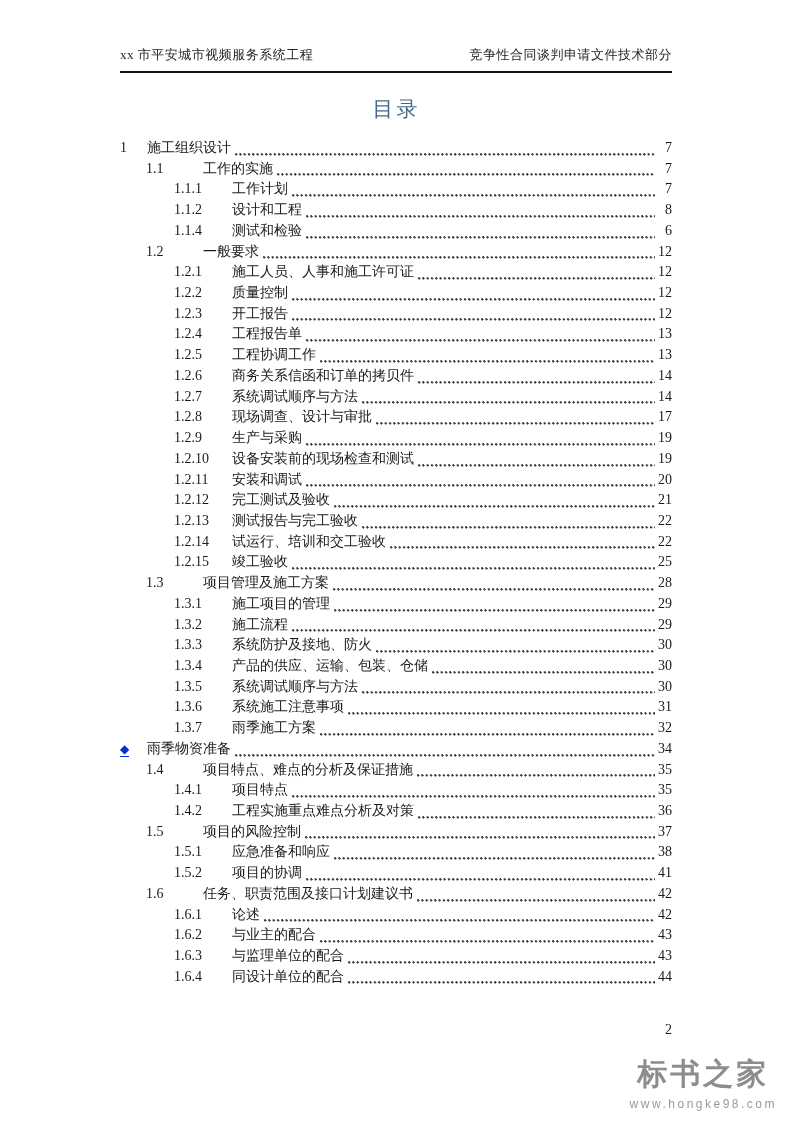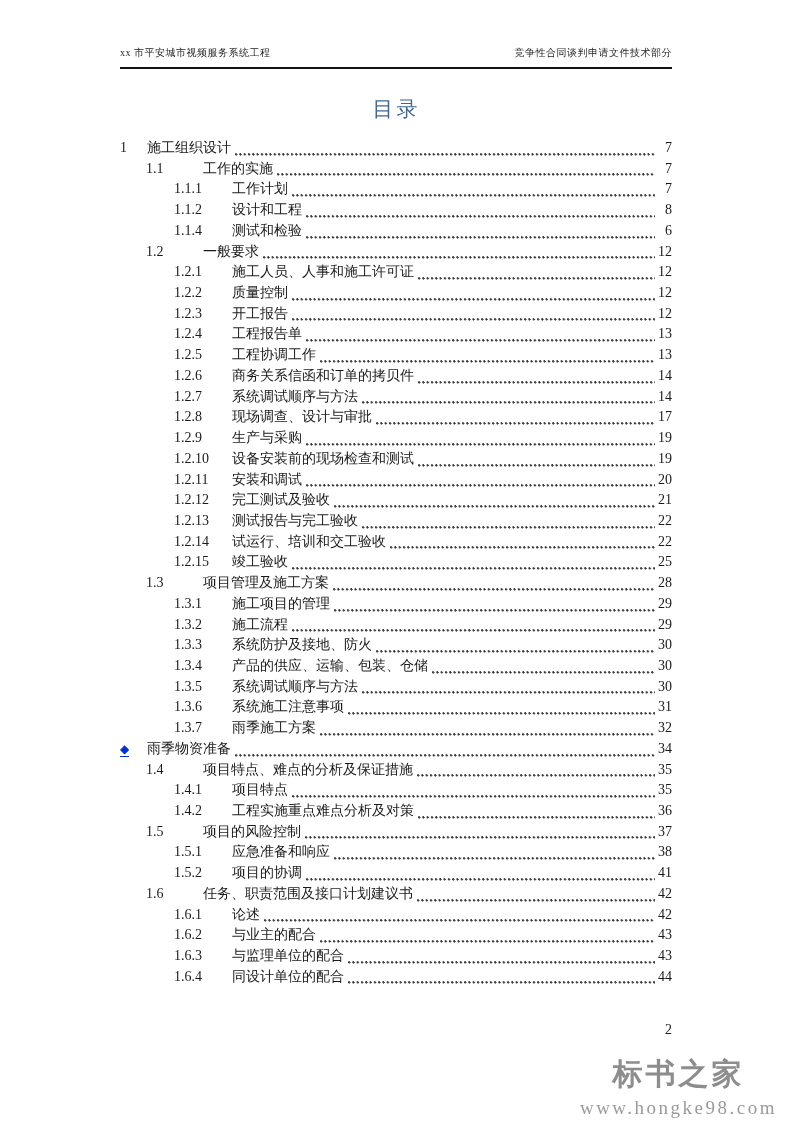--- a/index.html
+++ b/index.html
@@ -13,21 +13,21 @@
 
   
   .page-header {
     position: absolute;
     left: 120px; right: 121px; top: 46px;
   }
   .header-row {
     display: flex;
     justify-content: space-between;
     align-items: flex-end;
-    font-size: 10px;
+    font-size: 13px;
     color: #1f1f1f;
     padding-bottom: 7px;
     border-bottom: 2px solid #111111;
     letter-spacing: 0.5px;
   }
 
   
   .doc-title {
     position: absolute;
     top: 95px; left: 0;
@@ -100,22 +100,22 @@
     user-select: none;
   }
   .wm-brand {
     font-family: "DejaVu Sans", "Liberation Sans", sans-serif;
     font-size: 30px;
     font-weight: bold;
     letter-spacing: 3px;
     color: #8d8d8d;
   }
   .wm-url {
-    font-family: Liberation Serif, serif;
-    font-size: 19px;
+    font-family: Liberation Sans, sans-serif;
+    font-size: 12px;
     letter-spacing: 2.5px;
     color: #9a9a9a;
     margin-top: 2px;
   }
 </style>
 </head>
 <body>
 
 <div class="page-header">
   <div class="header-row">

